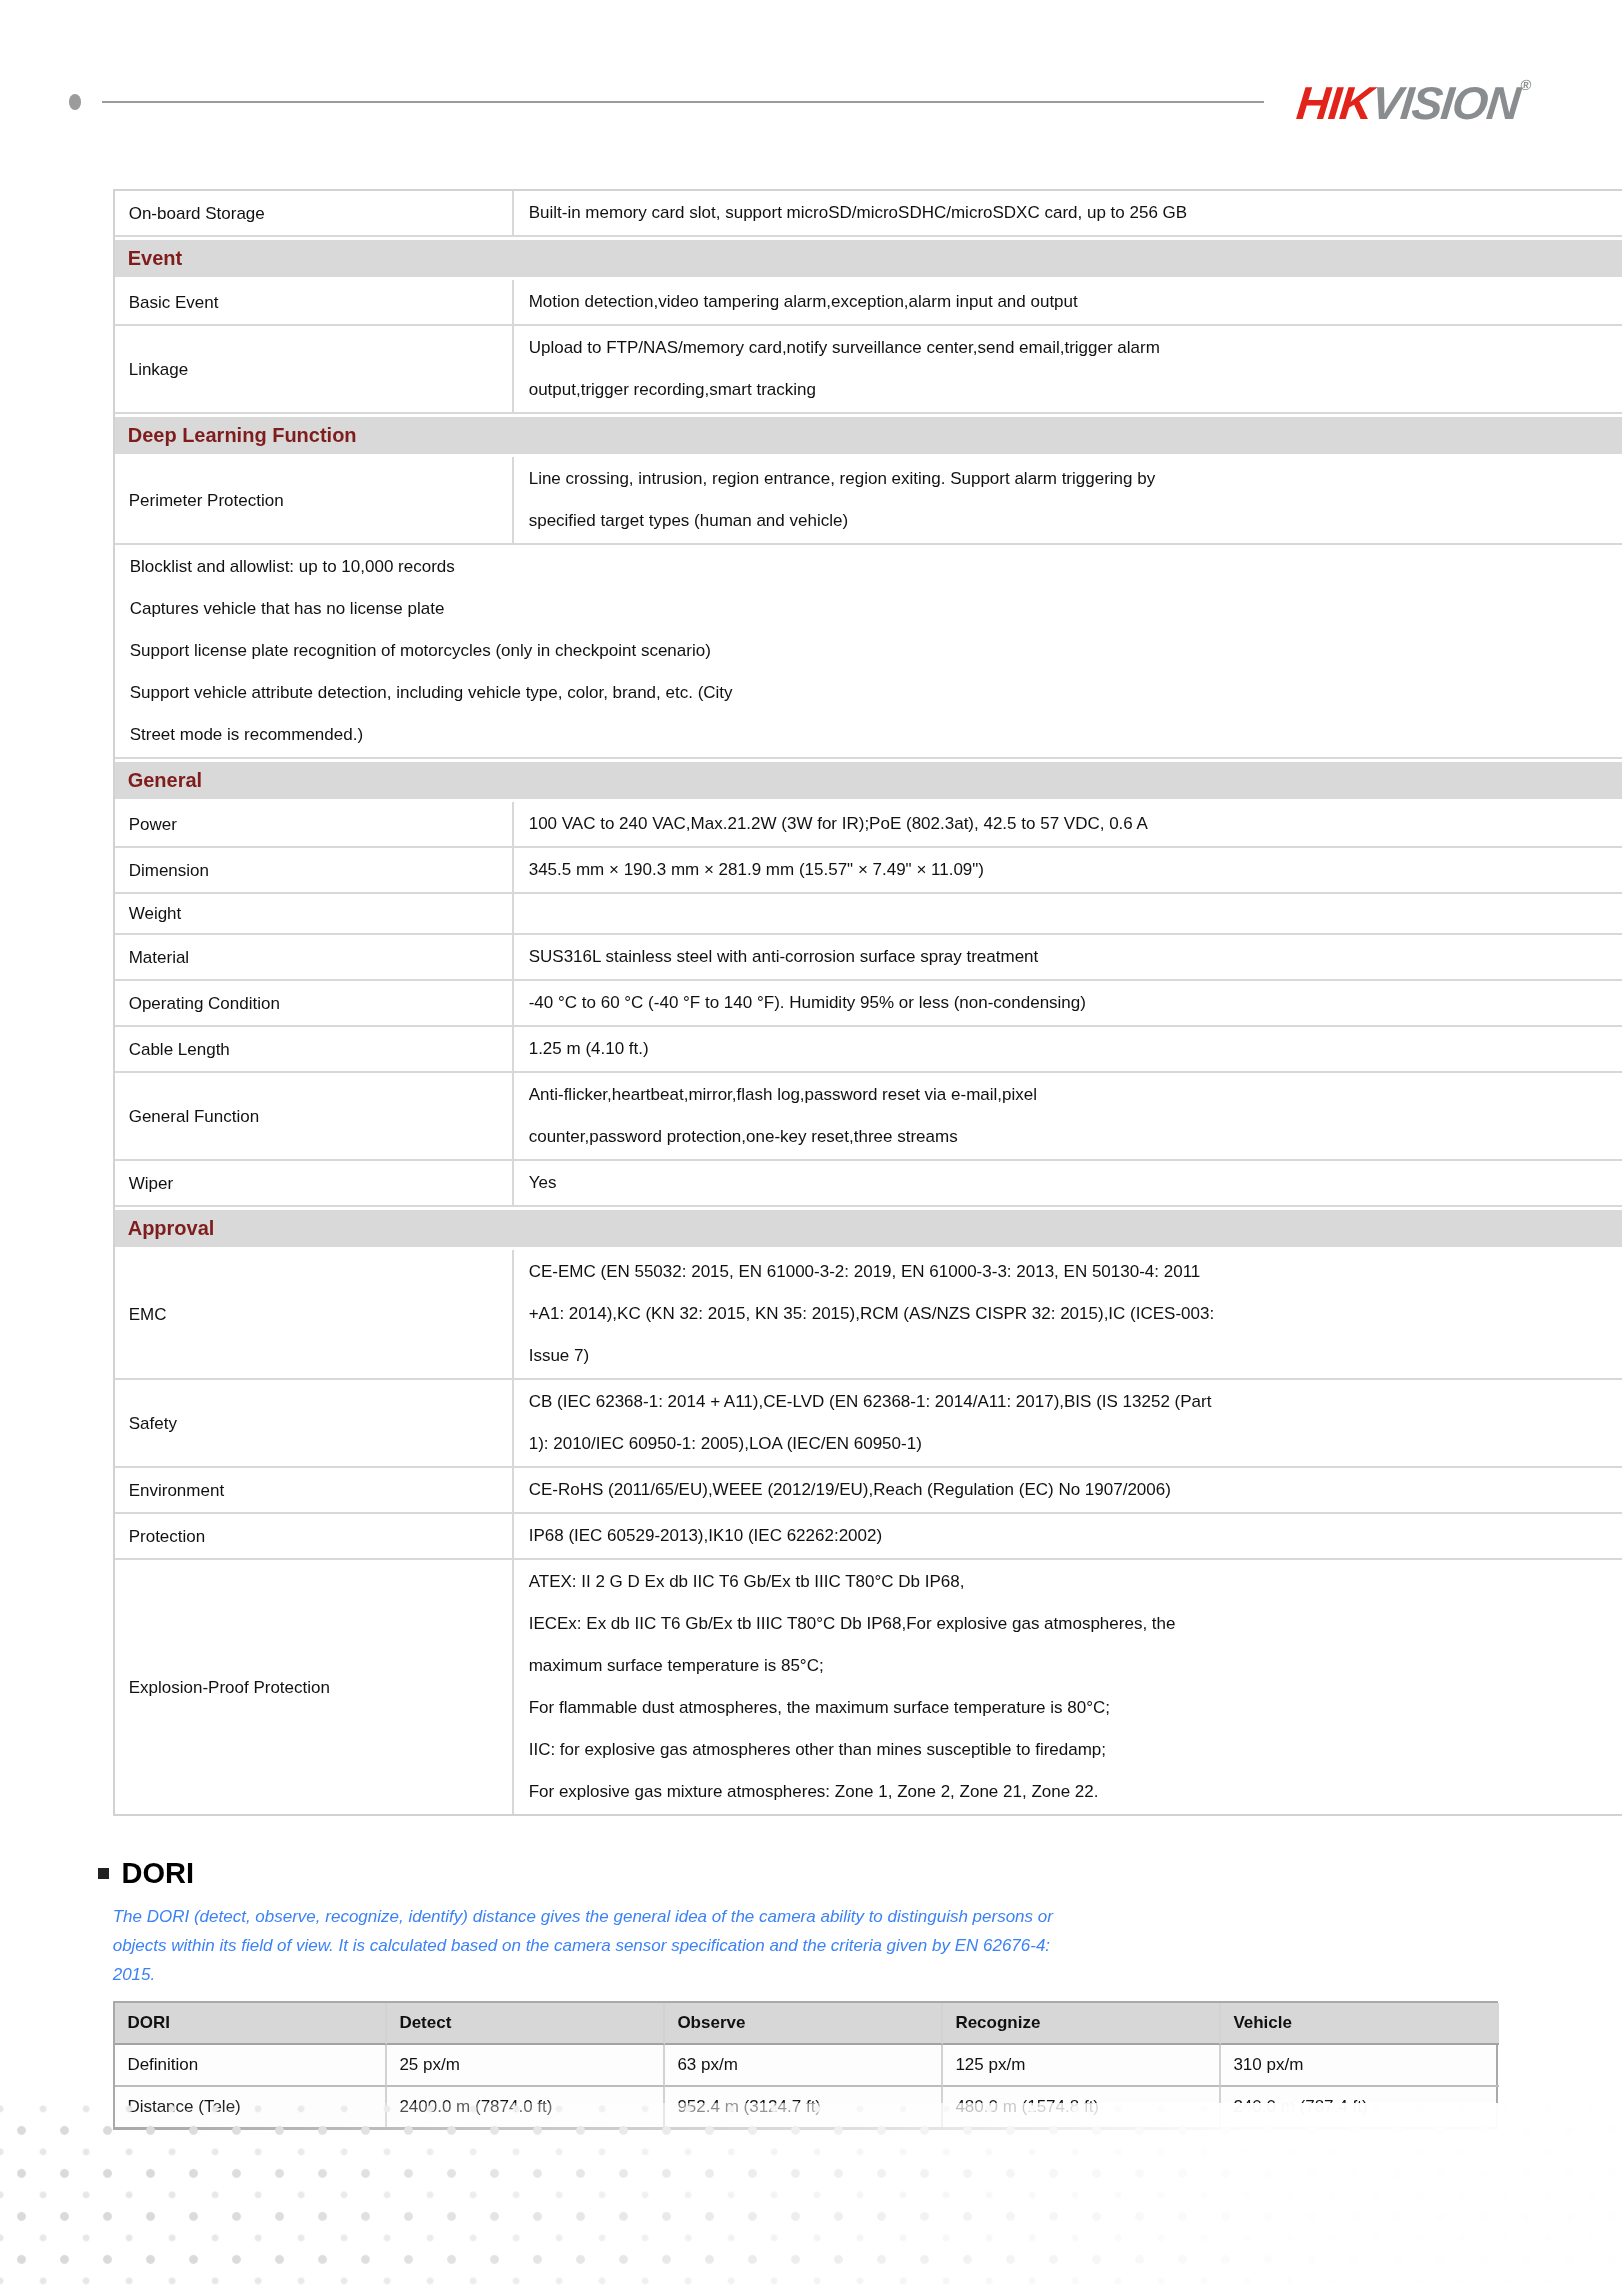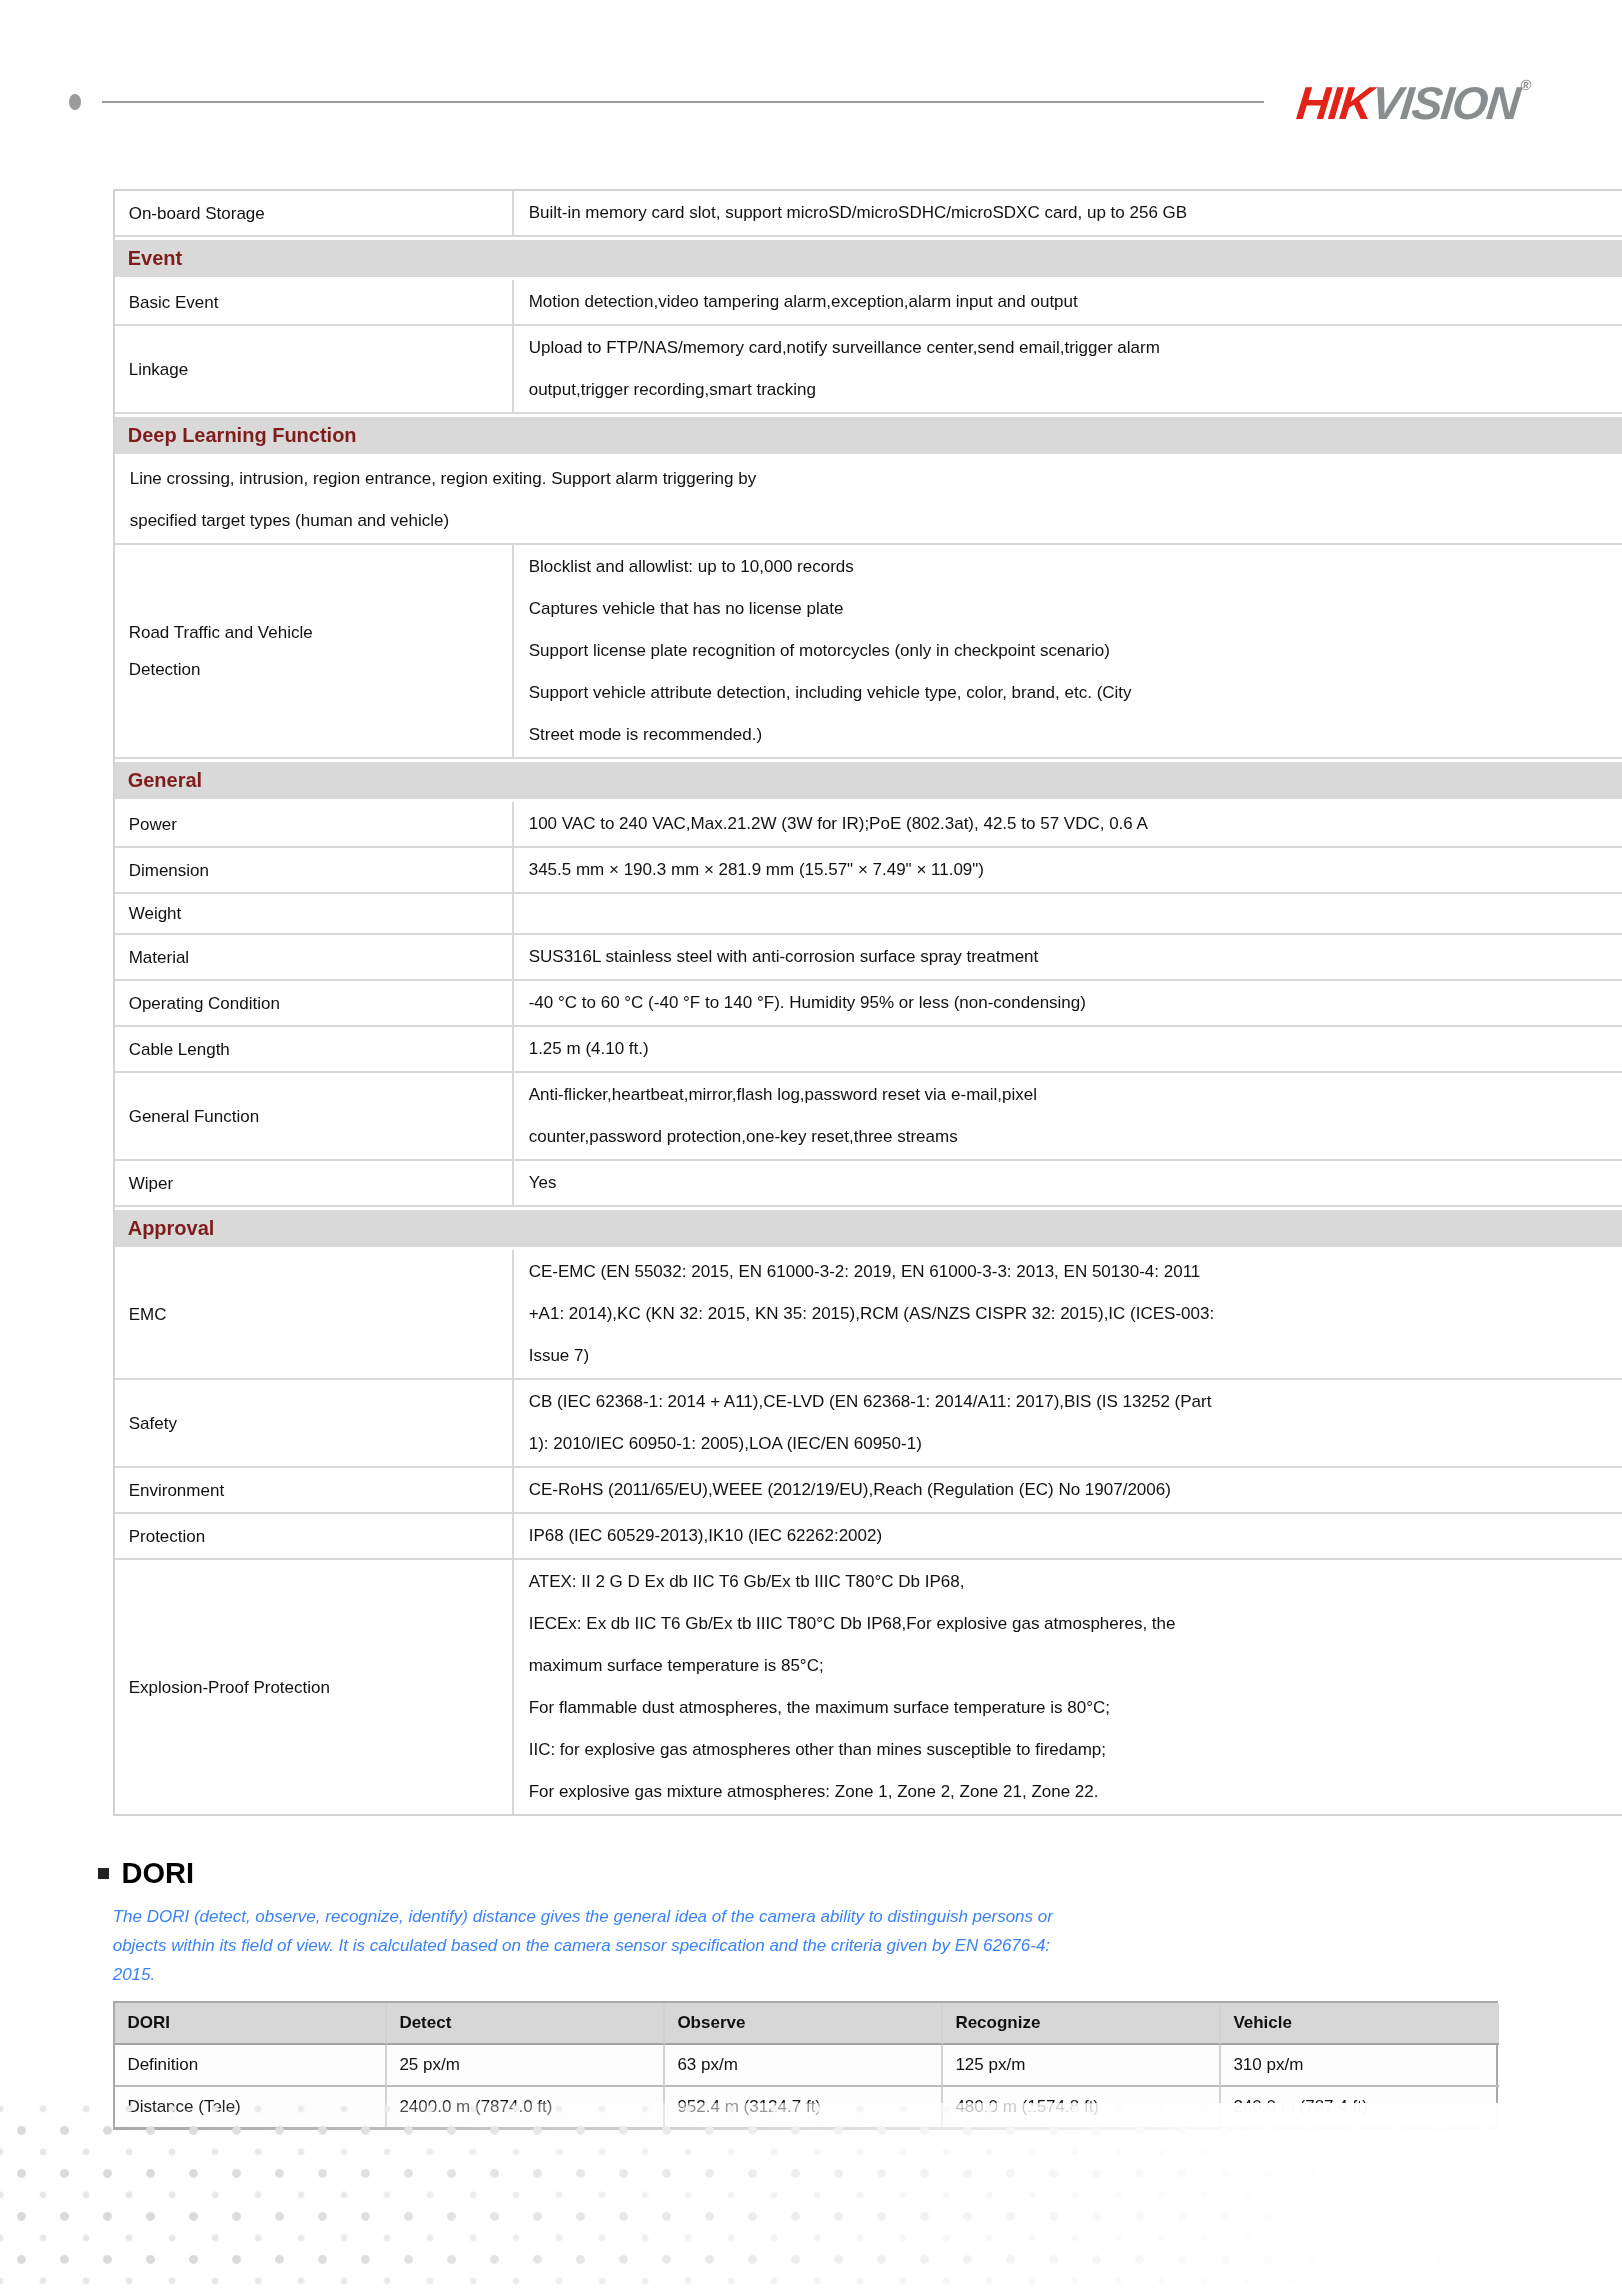--- a/index.html
+++ b/index.html
@@ -77,26 +77,25 @@
         <div class="lbl">Basic Event</div>
         <div class="val">Motion detection,video tampering alarm,exception,alarm input and output</div>
       </div>
       <div class="row">
         <div class="lbl">Linkage</div>
         <div class="val">Upload to FTP/NAS/memory card,notify surveillance center,send email,trigger alarm
 output,trigger recording,smart tracking</div>
       </div>
       <div class="sec">Deep Learning Function</div>
       <div class="row">
+        <div class="lbl">Perimeter Protection</div>
         <div class="val">Line crossing, intrusion, region entrance, region exiting. Support alarm triggering by
 specified target types (human and vehicle)</div>
       </div>
       <div class="row">
-        <div class="lbl">Road Traffic and Vehicle
-Detection</div>
         <div class="val">Blocklist and allowlist: up to 10,000 records
 Captures vehicle that has no license plate
 Support license plate recognition of motorcycles (only in checkpoint scenario)
 Support vehicle attribute detection, including vehicle type, color, brand, etc. (City
 Street mode is recommended.)</div>
       </div>
       <div class="sec">General</div>
       <div class="row">
         <div class="lbl">Power</div>
         <div class="val">100 VAC to 240 VAC,Max.21.2W (3W for IR);PoE (802.3at), 42.5 to 57 VDC, 0.6 A</div>

